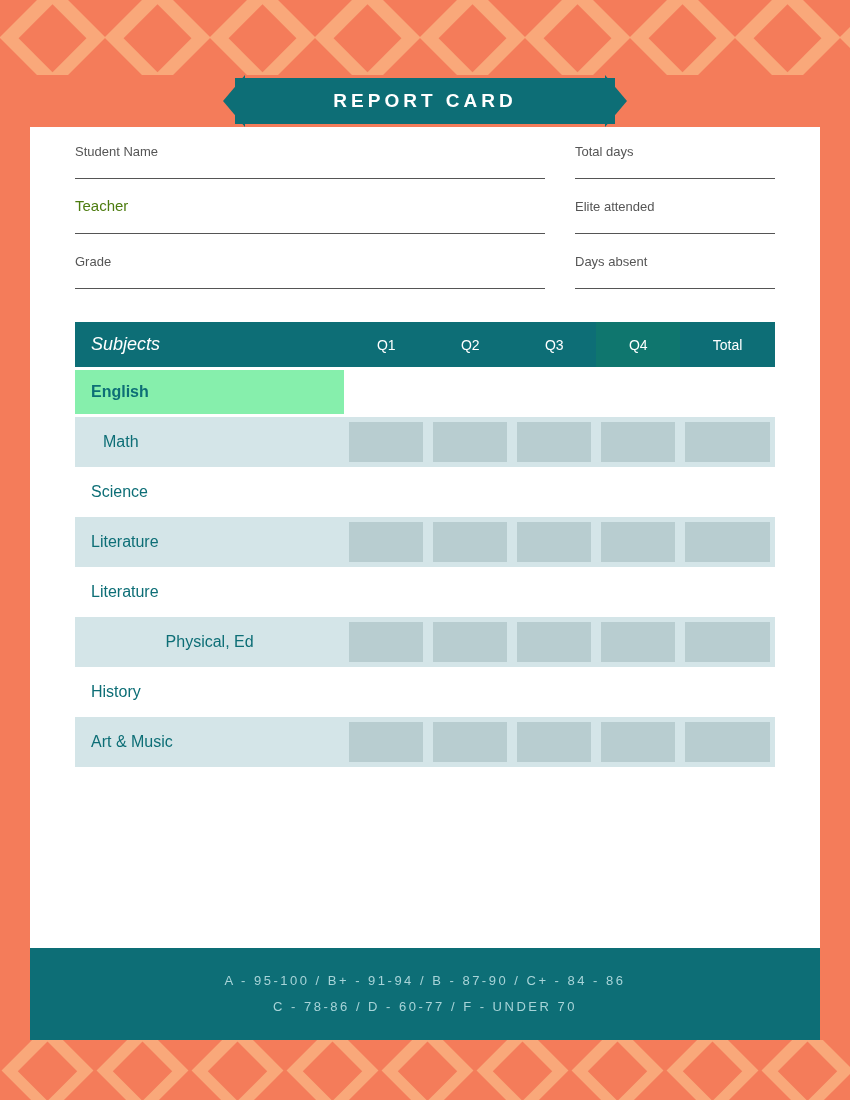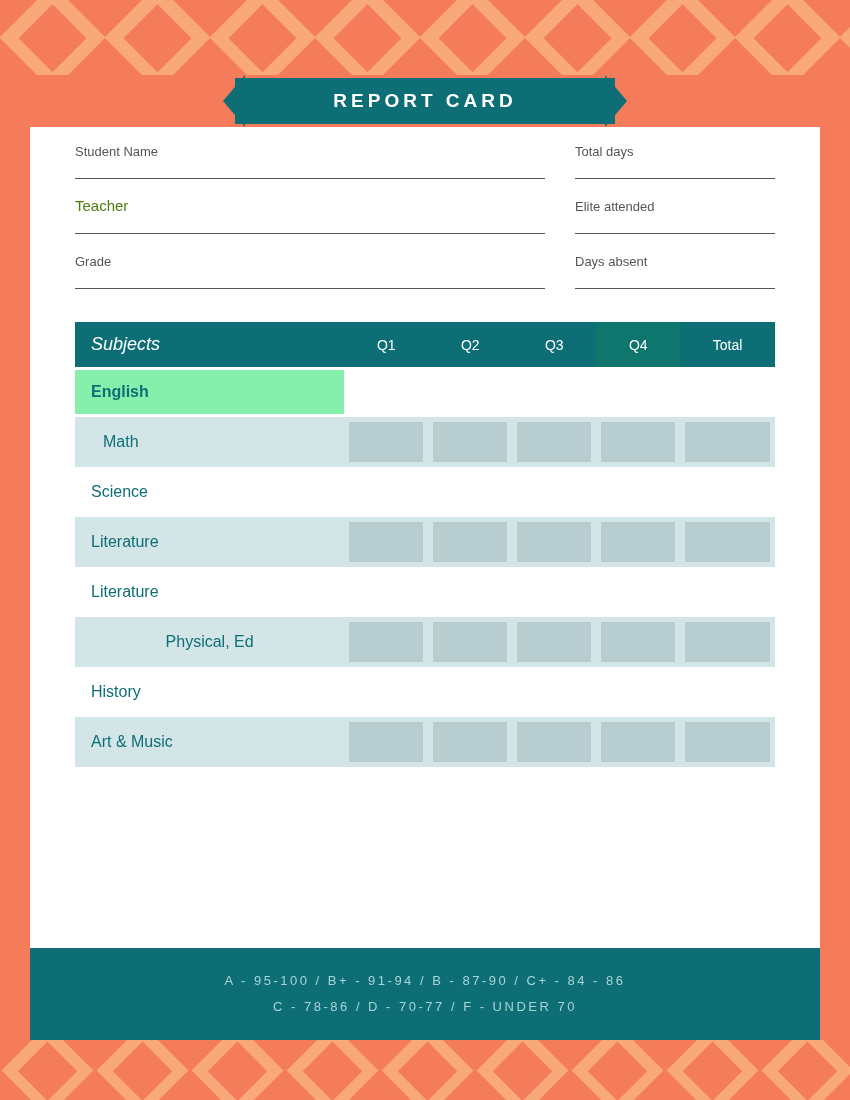--- a/index.html
+++ b/index.html
@@ -253,16 +253,16 @@
               <div style="background:#b8cdd0;height:40px;width:100%;"></div>
             </td>
         </tr>
       </tbody>
     </table>
   </div>
 
   <div style="background:#0d6e76;padding:20px 30px;text-align:center;">
     <div style="color:#a8d4d8;font-size:13px;letter-spacing:2.5px;line-height:2;">
       <div>A - 95-100  /  B+ - 91-94  /  B - 87-90  /  C+ - 84 - 86</div>
-      <div>C - 78-86  /  D - 70-77  /  F - UNDER 70</div>
+      <div>C - 78-86  /  D - 60-77  /  F - UNDER 70</div>
     </div>
   </div>
 </div>
 
 </body></html>

